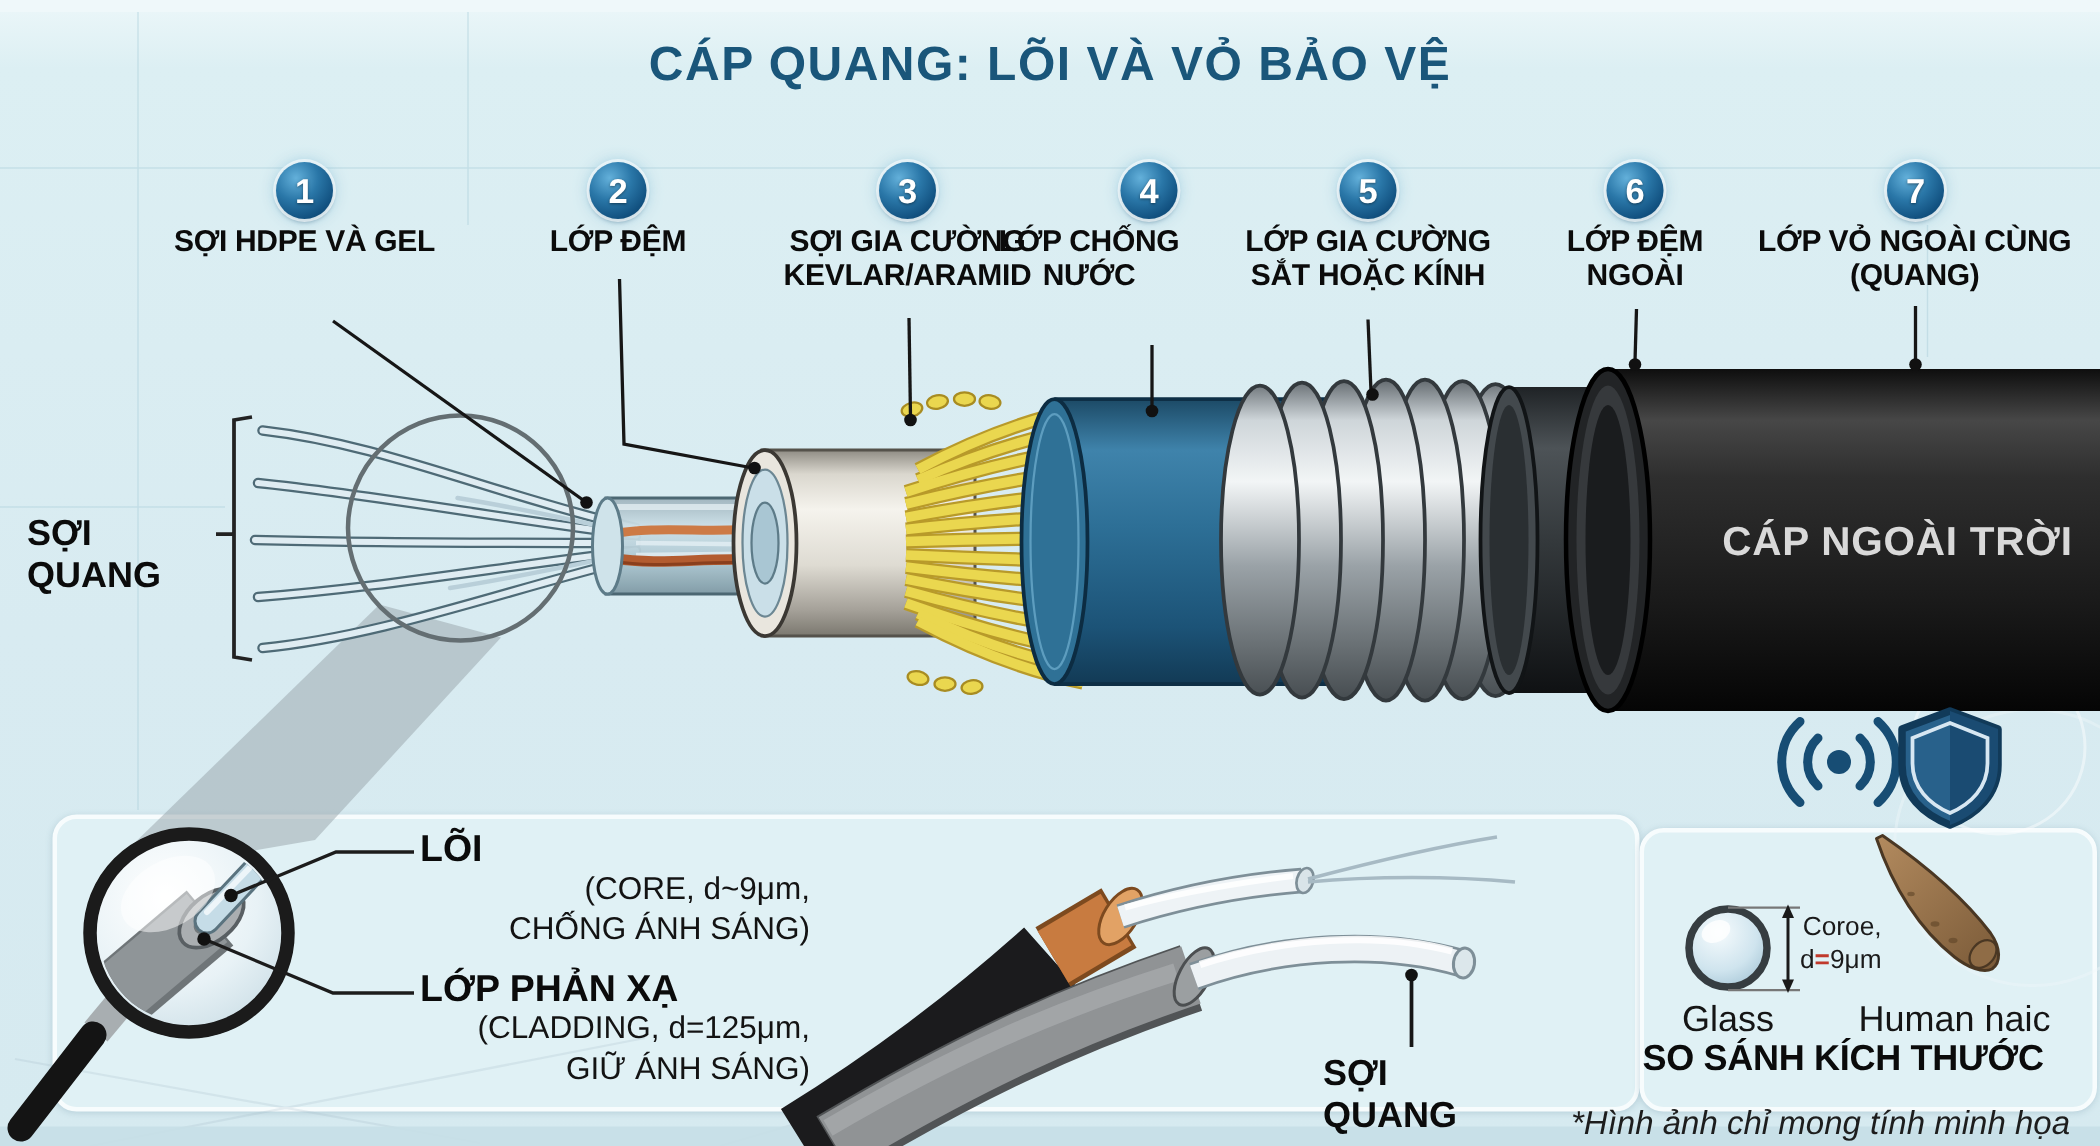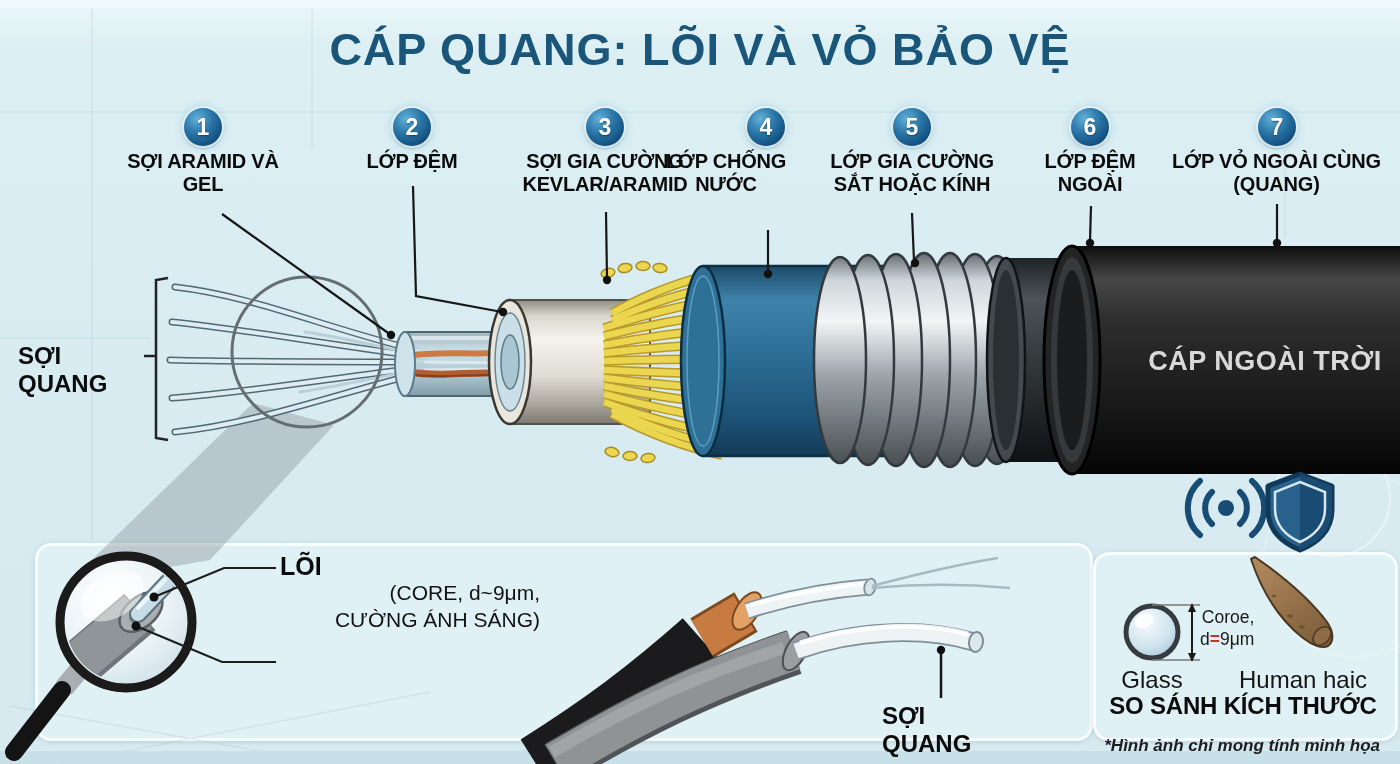--- a/index.html
+++ b/index.html
@@ -1,44 +1,44 @@
 <!DOCTYPE html>
 <html><head>
 <meta charset="utf-8">
 <style>
   html,body{margin:0;padding:0;}
   .stage{position:relative;width:1400px;height:764px;overflow:hidden;
     background:linear-gradient(180deg,#ecf7f9 0%,#dcEFf3 6%,#d8ebf1 55%,#d6eaf0 100%);
     font-family:"Liberation Sans",sans-serif;color:#0b0b0b;}
   .abs{position:absolute;}
-  .title{top:24px;left:0;width:1400px;text-align:center;font-size:45px;font-weight:bold;
+  .title{top:24px;left:0;width:1400px;text-align:center;font-size:32px;font-weight:bold;
     color:#1a567a;letter-spacing:1px;}
   .badge{top:108px;width:38px;height:38px;border-radius:50%;
     background:radial-gradient(circle at 35% 28%,#63b0da 0%,#2a77a8 40%,#11507f 75%,#0b3c63 100%);
     color:#fff;font-weight:bold;font-size:23px;display:flex;align-items:center;justify-content:center;
     box-shadow:0 0 0 2px rgba(255,255,255,.6),0 0 10px rgba(140,195,220,.9),0 2px 3px rgba(0,30,60,.4);
     text-shadow:0 1px 2px rgba(0,0,0,.45);}
   .clabel{top:150px;font-weight:bold;font-size:20px;line-height:1.14;text-align:center;
     color:#0b0b0b;letter-spacing:-0.2px;}
   .panel{background:#e0f1f5;border:3px solid #f7fcfd;border-radius:16px;
     box-shadow:0 1px 4px rgba(90,130,150,.25);}
   .side-label{left:18px;top:342px;width:126px;font-size:24px;font-weight:bold;}
   .jacket-label{left:1145px;top:346px;width:240px;text-align:center;font-size:27px;font-weight:bold;
     color:#d9d9d9;letter-spacing:.5px;}
   .d-block{width:260px;}
   .d-title{font-size:25px;font-weight:bold;line-height:26px;}
   .d-line{font-size:21px;line-height:27px;color:#131313;text-align:right;}
   .strand-label{left:882px;top:702px;width:130px;font-size:24px;font-weight:bold;}
   .dim{font-size:17.5px;line-height:22px;color:#1a1a1a;text-align:right;}
   .dim .eq{color:#c0392b;font-weight:bold;}
   .mini-label{font-size:24px;text-align:center;color:#151515;}
-  .size-title{left:1095px;top:692px;width:296px;text-align:center;font-size:24px;font-weight:bold;
+  .size-title{left:1095px;top:692px;width:296px;text-align:left;font-size:24px;font-weight:bold;
     letter-spacing:-0.2px;}
-  .footnote{left:1040px;top:736px;width:340px;text-align:right;font-size:17px;font-style:italic;
-    font-weight:bold;color:#1d1d1d;}
+  .footnote{left:1040px;top:736px;width:340px;text-align:right;font-size:22px;font-style:italic;
+    font-weight:normal;color:#1d1d1d;}
   svg{position:absolute;left:0;top:0;}
   .z1{z-index:1}.z2{z-index:2}.z3{z-index:3}
 </style>
 </head>
 <body>
 
 <div class="stage">
 
   <div class="abs panel z1" style="left:35px;top:543px;width:1052px;height:192px;"></div>
   <div class="abs panel z1" style="left:1093px;top:552px;width:299px;height:183px;"></div>
@@ -340,35 +340,40 @@
   <div class="abs title z3">CÁP QUANG: LÕI VÀ VỎ BẢO VỆ</div>
 
   <div class="abs badge z3" style="left:184px">1</div>
   <div class="abs badge z3" style="left:393px">2</div>
   <div class="abs badge z3" style="left:586px">3</div>
   <div class="abs badge z3" style="left:747px">4</div>
   <div class="abs badge z3" style="left:893px">5</div>
   <div class="abs badge z3" style="left:1071px">6</div>
   <div class="abs badge z3" style="left:1258px">7</div>
 
-  <div class="abs clabel z3" style="left:108px;width:190px">SỢI ARAMID VÀ GEL</div>
+  <div class="abs clabel z3" style="left:108px;width:190px">SỢI HDPE VÀ GEL</div>
   <div class="abs clabel z3" style="left:332px;width:160px">LỚP ĐỆM</div>
   <div class="abs clabel z3" style="left:505px;width:200px">SỢI GIA CƯỜNG KEVLAR/ARAMID</div>
   <div class="abs clabel z3" style="left:646px;width:160px">LỚP CHỐNG NƯỚC</div>
   <div class="abs clabel z3" style="left:812px;width:200px">LỚP GIA CƯỜNG SẮT HOẶC KÍNH</div>
   <div class="abs clabel z3" style="left:1025px;width:130px">LỚP ĐỆM NGOÀI</div>
   <div class="abs clabel z3" style="left:1154px;width:245px">LỚP VỎ NGOÀI CÙNG (QUANG)</div>
 
   <div class="abs side-label z3">SỢI QUANG</div>
   <div class="abs jacket-label z3">CÁP NGOÀI TRỜI</div>
 
   <div class="abs d-block z3" style="left:280px;top:553px">
     <div class="d-title">LÕI</div>
     <div class="d-line">(CORE, d~9μm,</div>
-    <div class="d-line">CƯỜNG ÁNH SÁNG)</div>
+    <div class="d-line">CHỐNG ÁNH SÁNG)</div>
+  </div>
+  <div class="abs d-block z3" style="left:280px;top:646px">
+    <div class="d-title">LỚP PHẢN XẠ</div>
+    <div class="d-line">(CLADDING, d=125μm,</div>
+    <div class="d-line">GIỮ ÁNH SÁNG)</div>
   </div>
 
   <div class="abs strand-label z3">SỢI QUANG</div>
 
   <div class="abs dim z3" style="left:1200px;top:606px">
     <div>Coroe,</div>
     <div><span>d</span><span class="eq">=</span><span>9μm</span></div>
   </div>
   <div class="abs mini-label z3" style="left:1114px;top:666px;width:76px">Glass</div>
   <div class="abs mini-label z3" style="left:1238px;top:666px;width:130px">Human haic</div>

